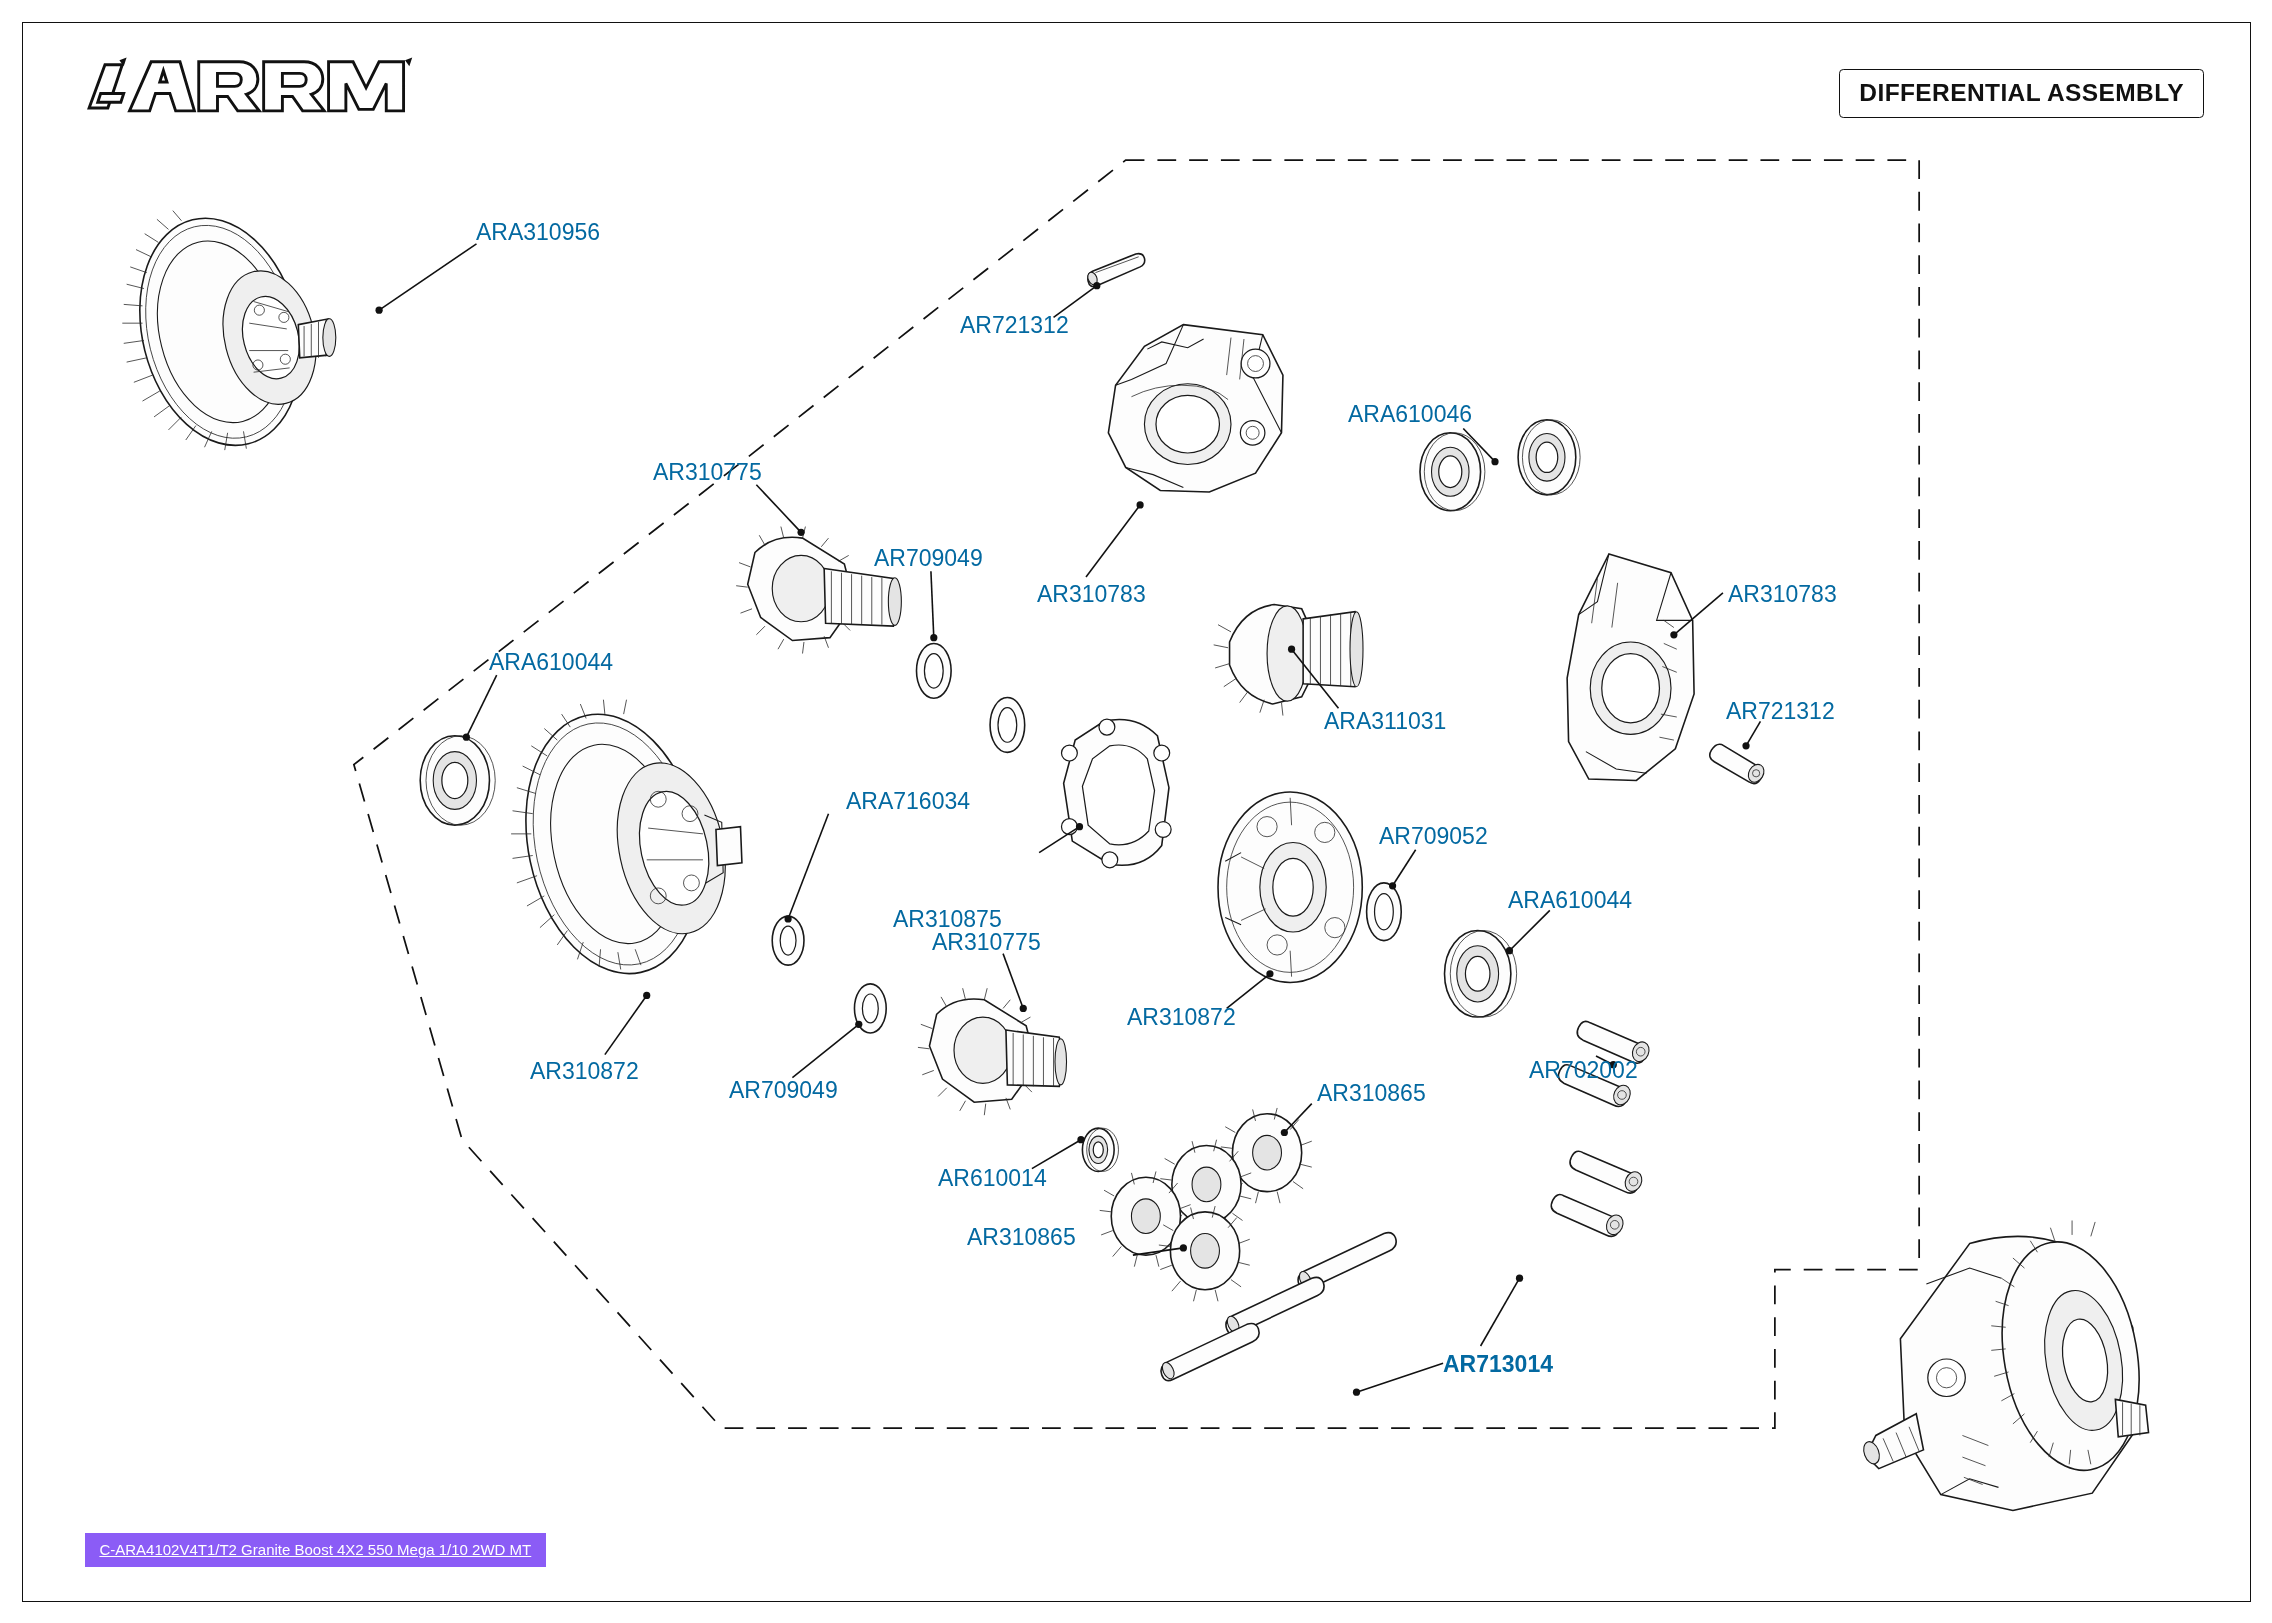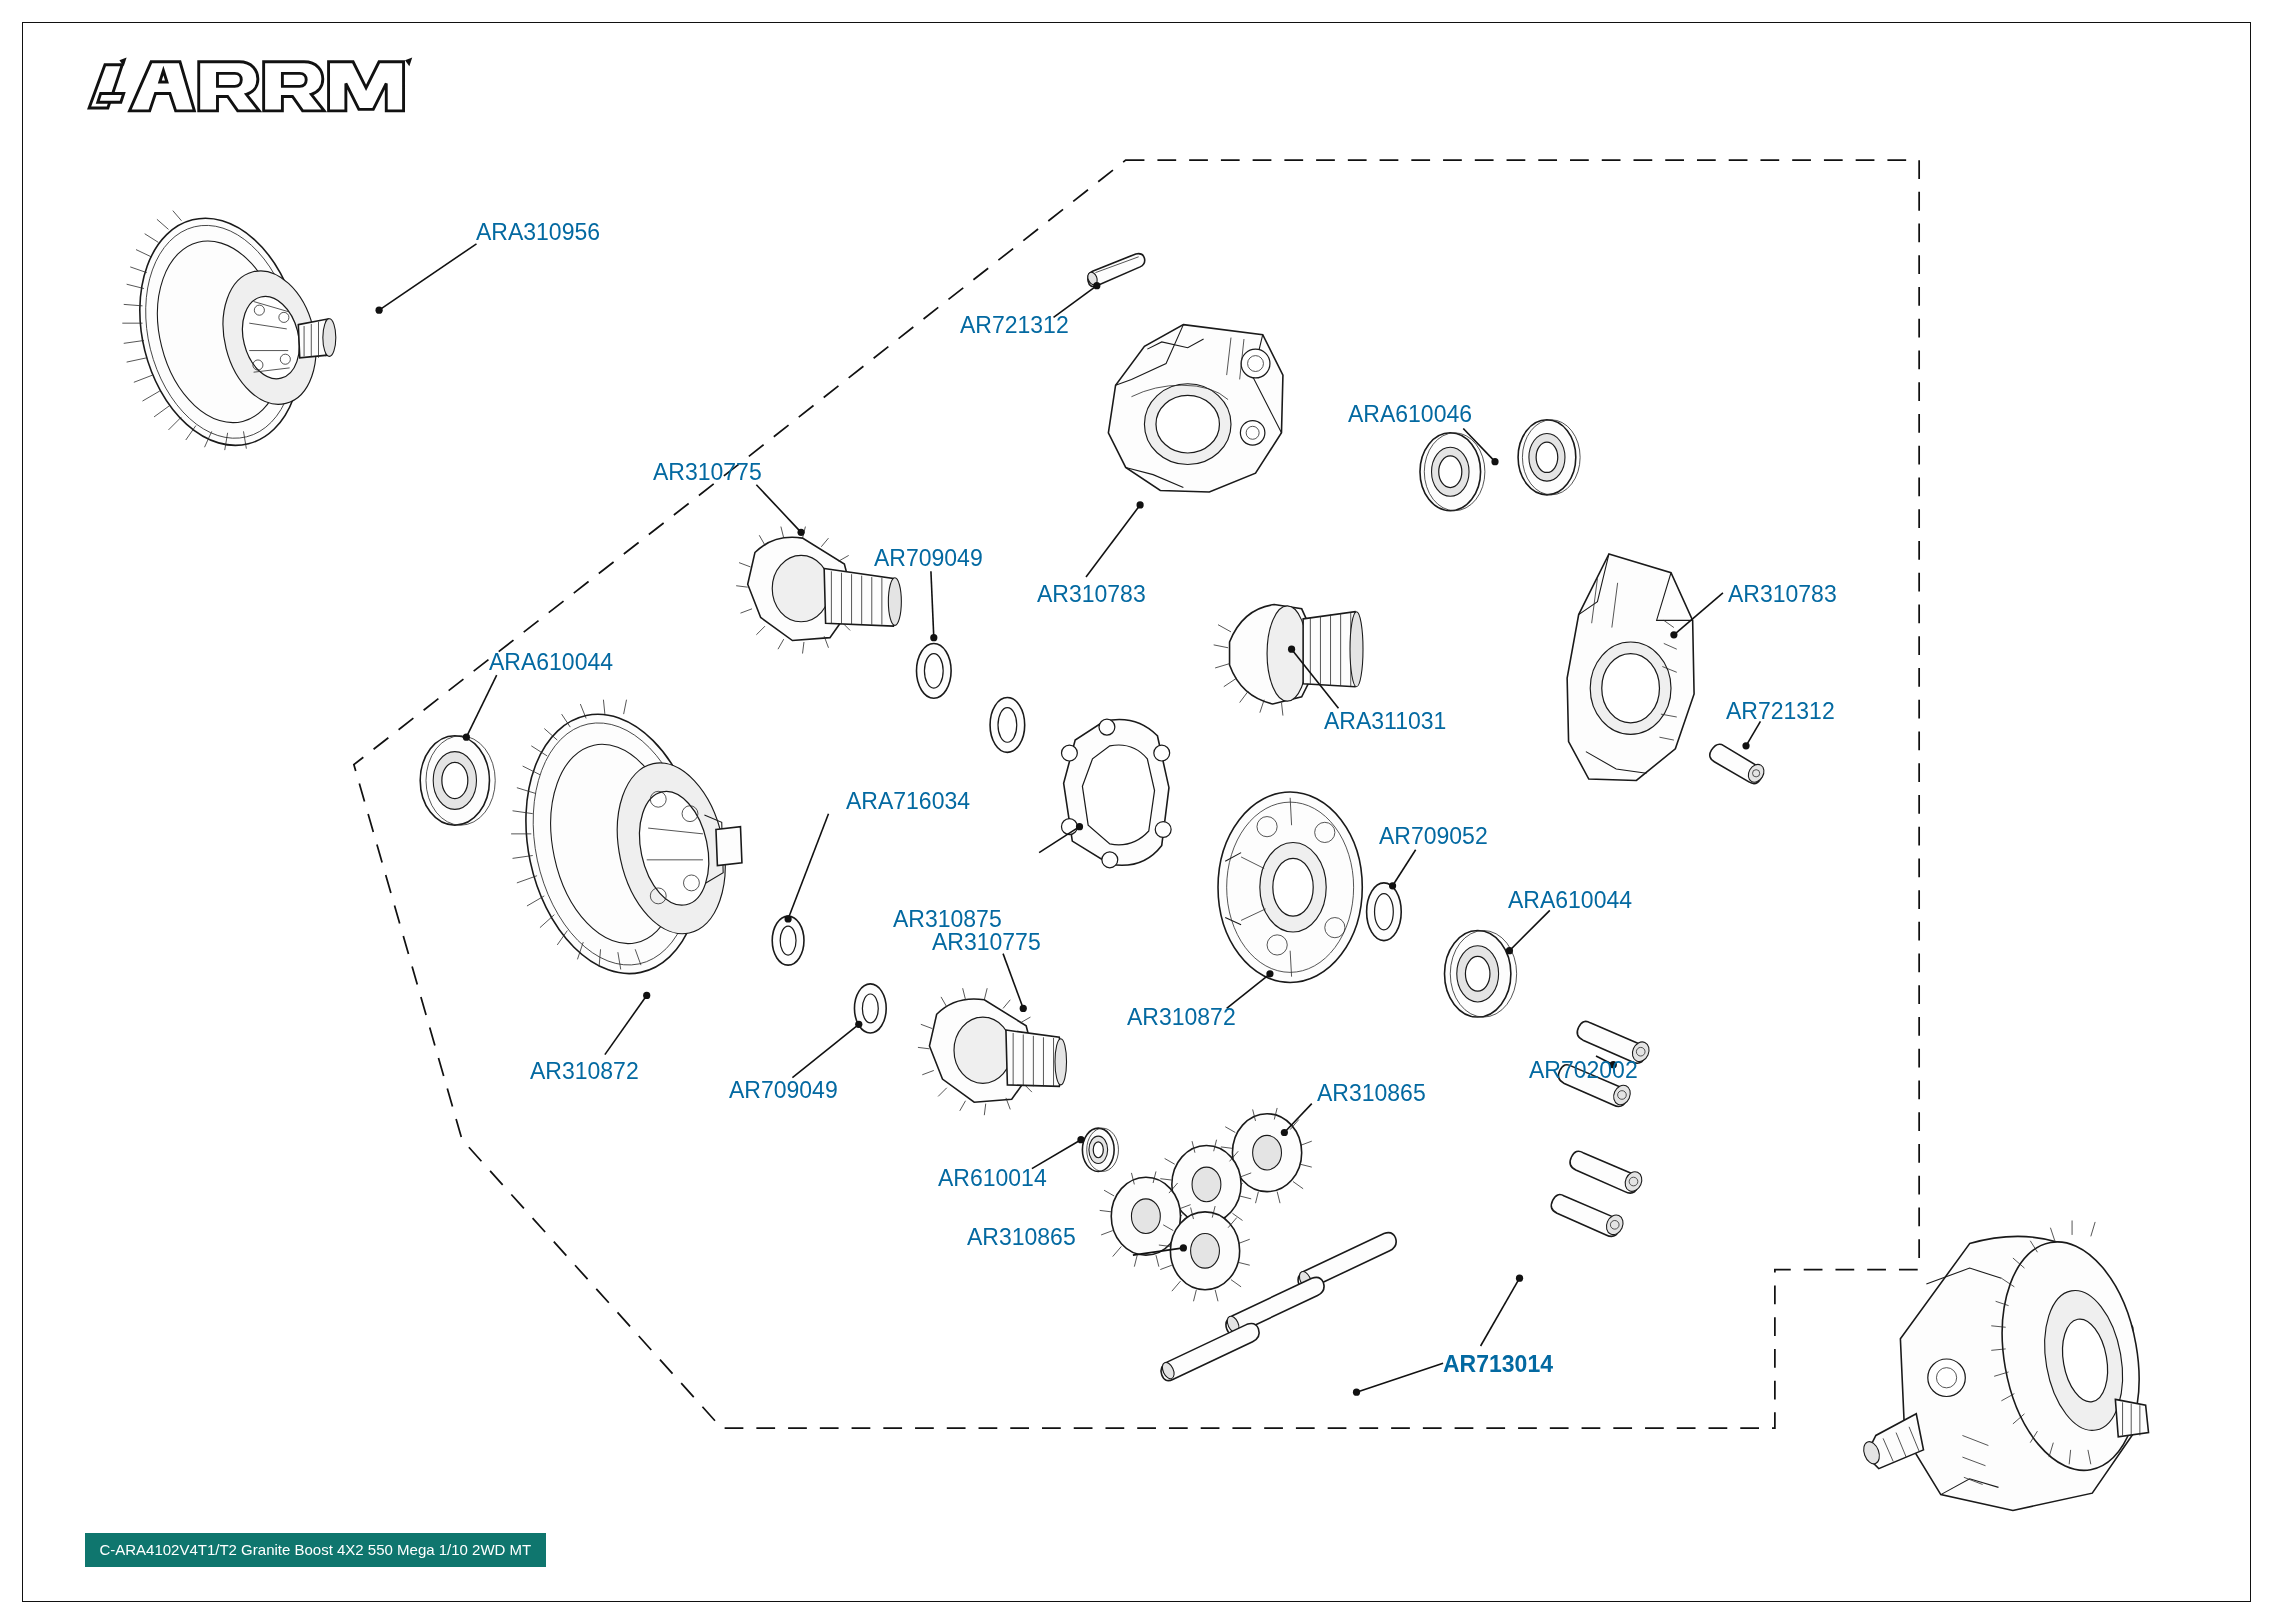--- a/index.html
+++ b/index.html
@@ -45,25 +45,26 @@
     font-weight: bold;
     letter-spacing: 0.4px;
     color: #111;
     background: #fff;
   }
   
   .footer-box {
     position: absolute;
     left: 85px;
     bottom: 56px;
-    background: #0f766e;
+    background: #8b5cf6;
     color: #ffffff;
     font-size: 15px;
     padding: 8px 14.4px 8.7px 14.4px;
     white-space: nowrap;
+    text-decoration: underline;
   }
   
   .lbl {
     position: absolute;
     font-size: 23px;
     color: #0369a1;
     white-space: nowrap;
   }
   
   svg.layer {
@@ -102,20 +103,21 @@
         <path d="M256 76 L256 8 L312 8 C330 8 338 20 338 32 C338 42 332 50 322 53 L340 76 L310 76 L296 56 L282 56 L282 76 Z M282 24 L282 42 L306 42 C312 42 315 38 315 33 C315 28 312 24 306 24 Z"></path>
         <path d="M346 76 L346 8 L380 8 L398 44 L416 8 L450 8 L450 76 L426 76 L426 38 L408 74 L388 74 L370 38 L370 76 Z"></path>
       </g>
       <g fill="#111">
         <path d="M56 6 L66 2 L62 14 Z"></path>
         <path d="M452 6 L462 2 L458 14 Z"></path>
       </g>
     </svg>
   </div>
 
+  <div class="title-box">DIFFERENTIAL ASSEMBLY</div>
 
   <svg class="layer" viewBox="0 0 3150 2250">
 
     <path class="dash" d="M1560 222 L2660 222 L2660 640 L2660 1760 L2460 1760 L2460 1980 L1870 1980 L1000 1980 L640 1580 L490 1060 L990 670 L1560 222 Z"></path>
 
     <g transform="translate(155,290) scale(1.0)">
 
       <ellipse class="part" cx="150" cy="170" rx="108" ry="160" transform="rotate(-14 150 170)"></ellipse>
       <ellipse class="thin" cx="150" cy="170" rx="84" ry="128" transform="rotate(-14 150 170)"></ellipse>
 

